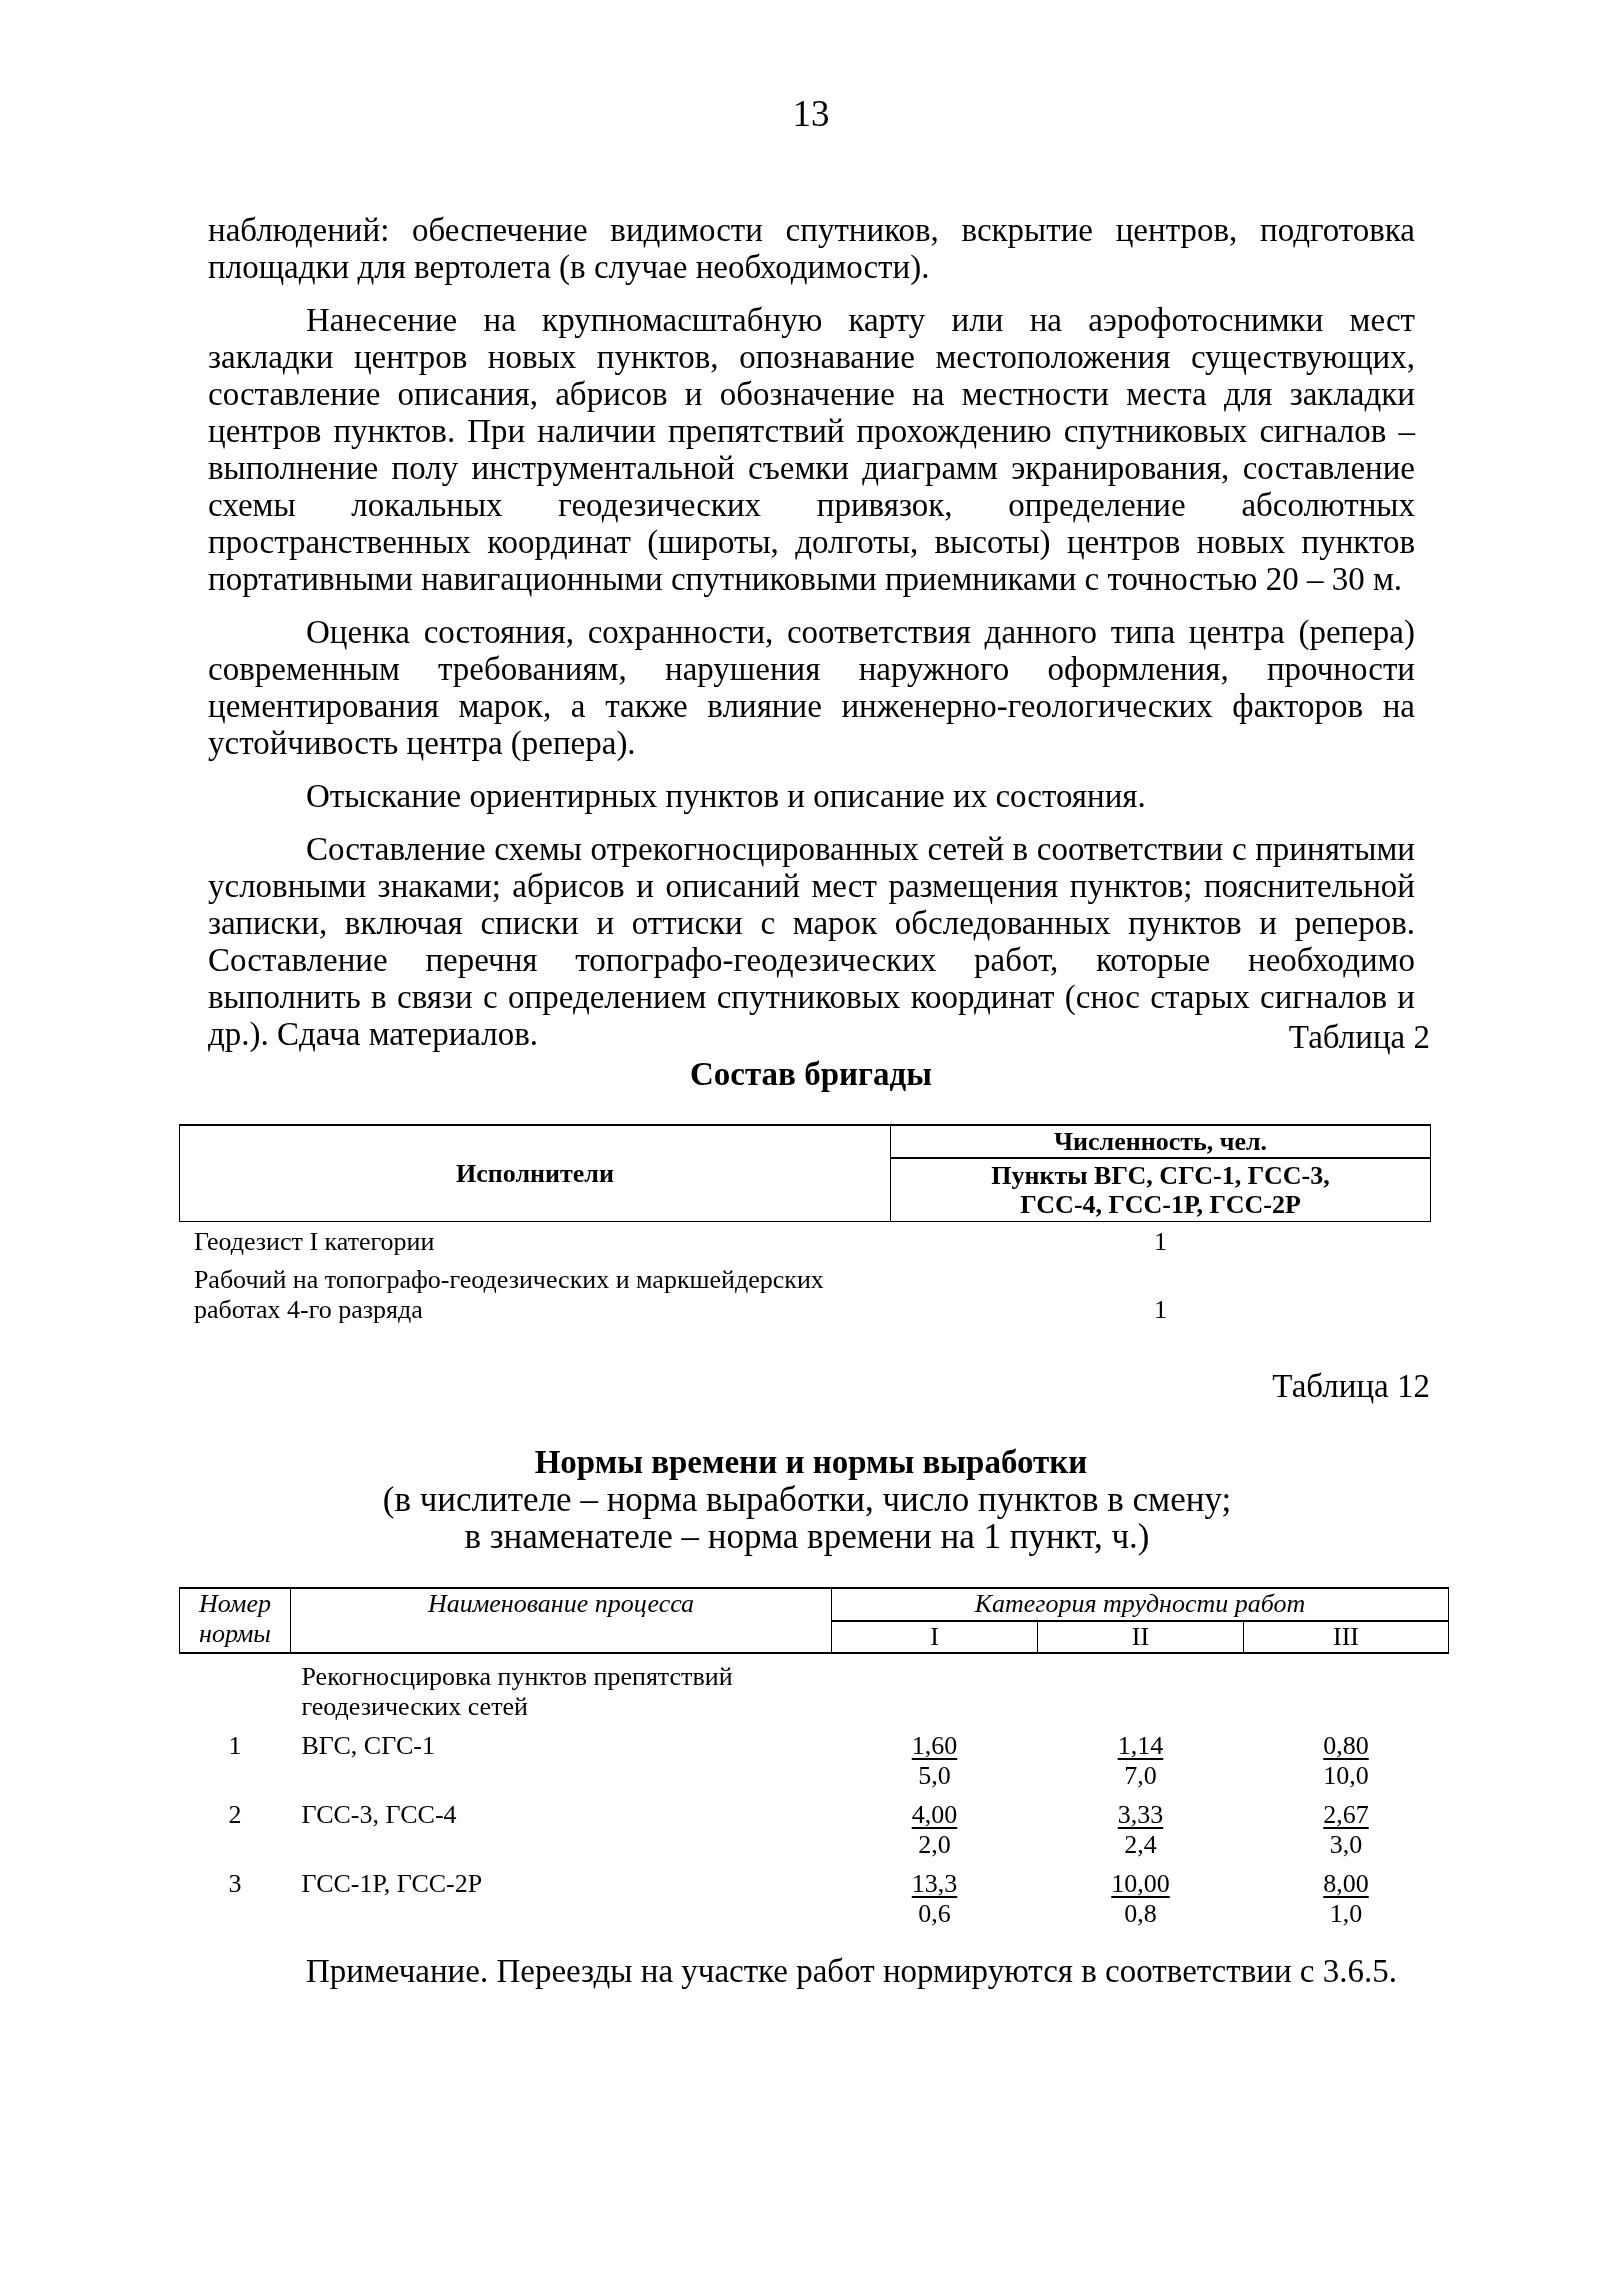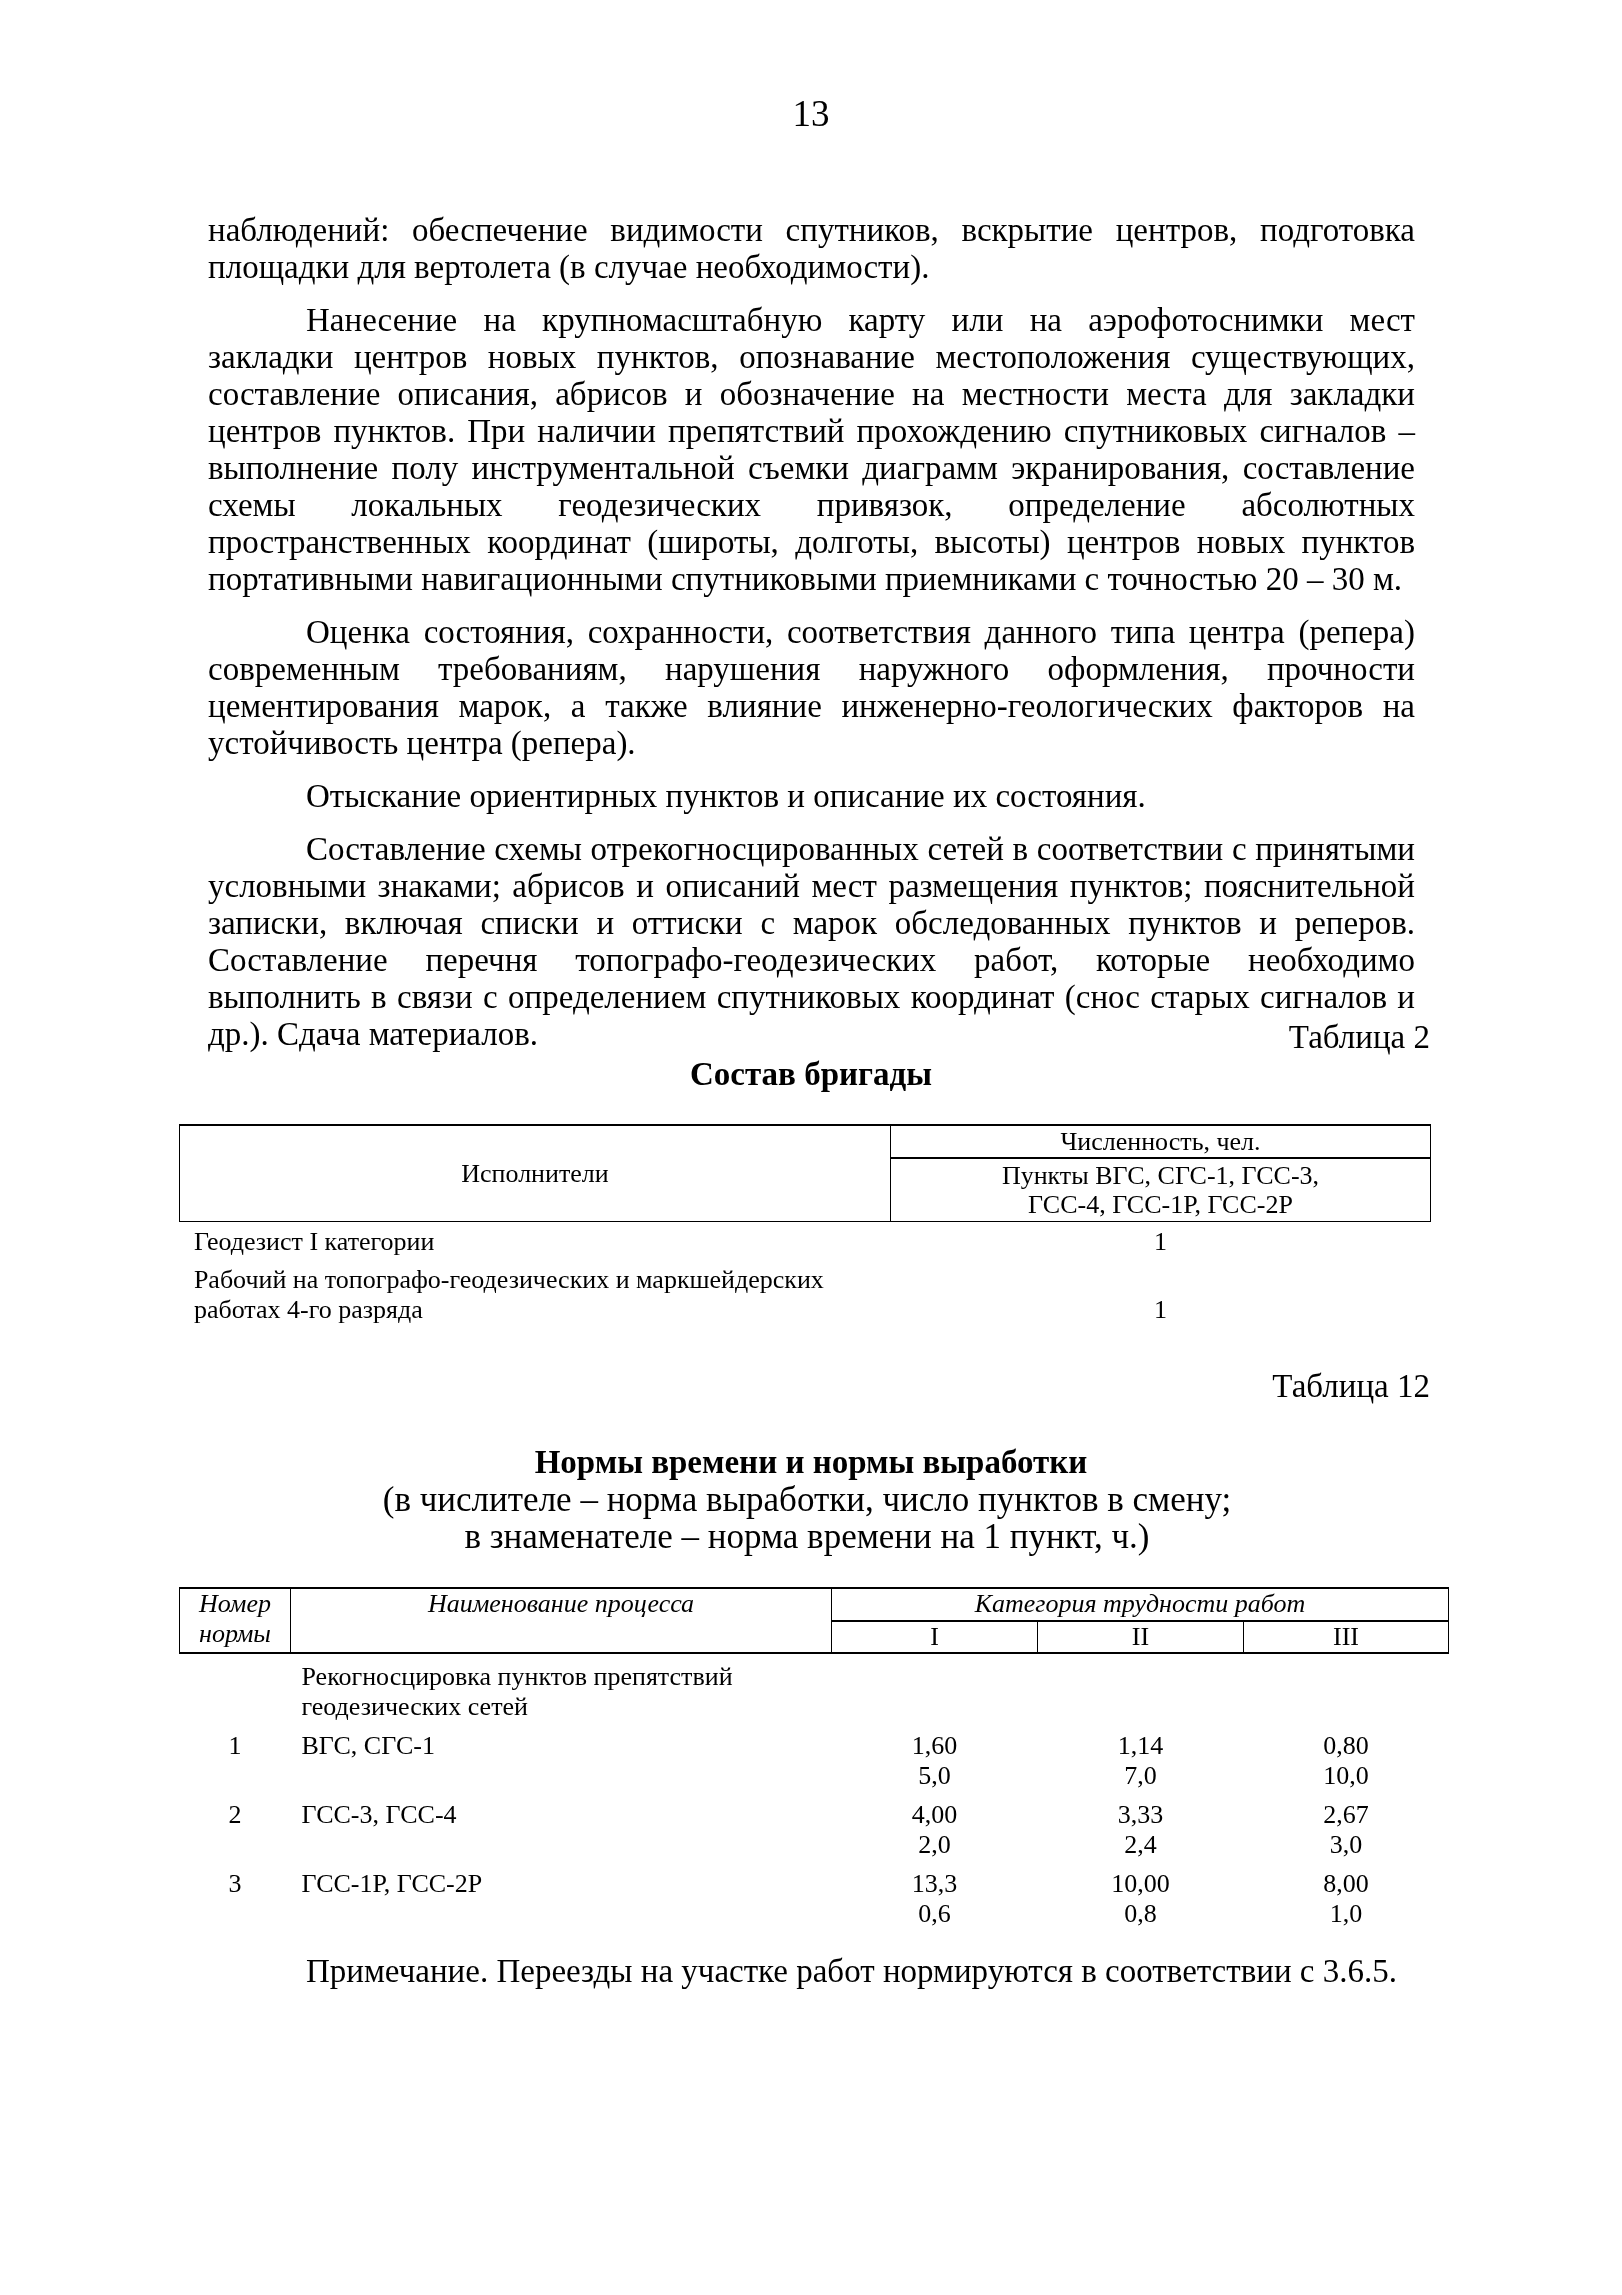--- a/index.html
+++ b/index.html
@@ -12,41 +12,41 @@
   .body-text p { margin: 16px; text-align: justify; text-align-last: left; }
   .body-text p.indent { text-indent: 98px; }
 
   .tbl-label { right: 192px; font-size: 33px; line-height: 37px; text-align: right; }
   .tbl-title { left: 0; width: 1622px; text-align: center; font-size: 33px; line-height: 37px; font-weight: bold; }
   .tbl-sub { left: 0; width: 1614px; text-align: center; font-size: 35px; line-height: 37px; }
 
   
   .t11 { left: 179px; top: 1124px; width: 1252px; font-size: 26px; }
   .t11 table { border-collapse: collapse; width: 100%; table-layout: fixed; }
-  .t11 th { font-weight: normal; border: 1.3px solid #000; padding: 0; line-height: 29px; text-align: center; }
+  .t11 th { font-weight: bold; border: 1.3px solid #000; padding: 0; line-height: 29px; text-align: center; }
   .t11 thead tr:first-child th { border-top: 2.6px solid #000; }
   .t11 .h-row2 th { border-top: 2.6px solid #000; }
   .t11 tbody td { padding: 0; line-height: 30px; vertical-align: bottom; }
   .t11 tbody td.num { text-align: center; }
   .t11 tbody tr.first td { padding-top: 5.2px; }
   .t11 tbody tr.second td { padding-top: 7.9px; }
 
   
   .t12 { left: 179px; top: 1587px; width: 1270px; font-size: 26px; }
   .t12 table { border-collapse: collapse; width: 100%; table-layout: fixed; }
   .t12 thead th { font-weight: normal; border: 1.3px solid #000; padding: 0; line-height: 30px; text-align: center; vertical-align: top; }
   .t12 thead tr:first-child th { border-top: 2.6px solid #000; font-style: italic; }
   .t12 thead tr.h2 th { border-top: 2.6px solid #000; border-bottom: 2.6px solid #000; }
   .t12 thead th.rowspan { border-bottom: 2.6px solid #000; }
   .t12 tbody td { padding: 0; line-height: 30px; vertical-align: top; }
   .t12 td.normnum { text-align: center; }
   .t12 td.proc { padding-left: 11px; }
   .t12 td.val { text-align: center; }
   .frac { display: inline-block; text-align: center; }
-  .frac .numr { display: block; text-decoration-thickness: 2px; text-underline-offset: 3.9px; }
+  .frac .numr { display: block; text-decoration: underline; text-decoration-thickness: 2px; text-underline-offset: 3.9px; }
   .frac .den { display: block; }
   .t12 tr.grp td { padding-top: 7.9px; }
   .t12 tr.row td { padding-top: 9.2px; }
 
   .note { left: 306px; top: 1953px; font-size: 33px; line-height: 37px; white-space: nowrap; }
 </style>
 </head>
 <body>
 
 <div class="abs page-num">13</div>

